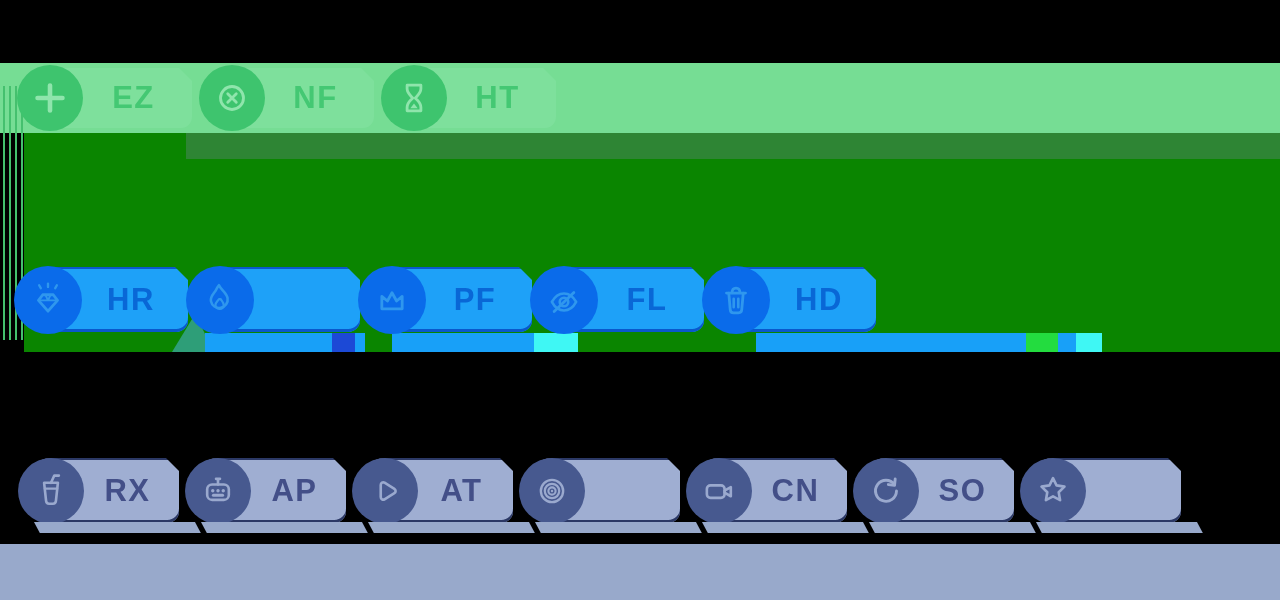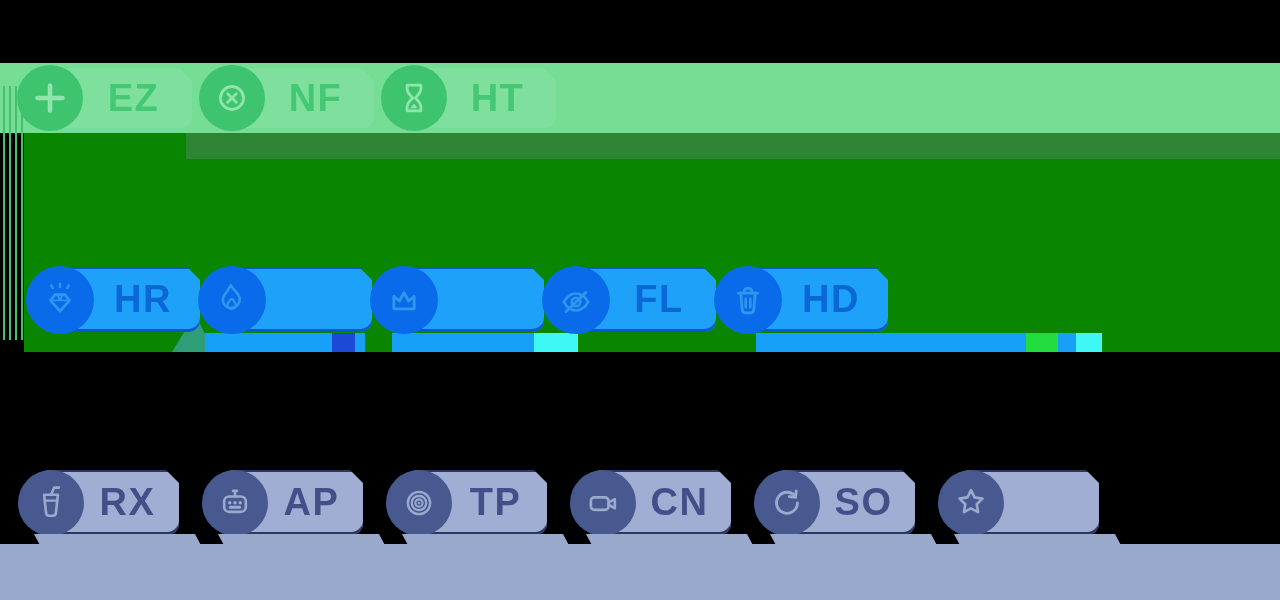--- a/index.html
+++ b/index.html
@@ -10,41 +10,41 @@
   #band-top{top:63px;height:70px;}
   #panel-mid{top:133px;left:24px;width:1256px;height:219px;}
   #panel-shade{top:133px;left:186px;width:1094px;height:26px;}
   #band-bottom{top:544px;height:56px;}
   #stripes{position:absolute;left:3px;top:86px;width:21px;height:254px;
     background:repeating-linear-gradient(90deg,#45C06E 0 2px,rgba(0,0,0,0) 2px 6px);}
   .glitch{position:absolute;height:19px;top:333px;}
   
   .mod-row{position:absolute;display:flex;}
   #row-0{top:68px;left:20px;gap:10px;}
-  #row-1{top:267px;left:28px;}
-  #row-2{top:470px;left:20px;gap:25px;}
+  #row-1{top:267px;left:16px;}
+  #row-2{top:458px;left:20px;gap:8px;}
   .chip{position:relative;display:flex;align-items:center;
         background:var(--chip);border-radius:33px 10px 12px 33px;
         box-shadow:inset 0 2px 0 var(--edge,transparent), inset 0 -3px 0 var(--edge,transparent);}
   #row-0 .chip{width:172px;height:60px;}
   #row-1 .chip{width:172px;height:65px;}
   #row-2 .chip{width:159px;height:65px;}
   .chip::before{content:"";position:absolute;top:-1px;right:-1px;width:15px;height:15px;
         background:var(--behind,transparent);clip-path:polygon(0 0,100% 0,100% 100%);}
   #row-2 .chip::after{content:"";position:absolute;left:14px;right:-16px;top:calc(100% - 1px);
         height:11px;background:#98A9CB;transform:skewX(28deg);transform-origin:top left;}
   .badge{flex:none;display:flex;align-items:center;justify-content:center;border-radius:50%;
          background:var(--badge);margin-left:-2px;}
   #row-0 .badge{width:66px;height:66px;margin-left:-3px;}
   #row-1 .badge{width:68px;height:68px;}
   #row-2 .badge{width:66px;height:66px;}
   .badge svg{width:42px;height:42px;color:var(--icon);}
   .badge svg *{fill:none;stroke:currentColor;stroke-width:4.3;stroke-linecap:round;stroke-linejoin:round;}
   .badge svg .fil{fill:currentColor;stroke:none;}
-  .code{flex:1;text-align:center;font-size:38px;font-weight:bold;letter-spacing:1.5px;
+  .code{flex:1;text-align:center;font-size:31px;font-weight:bold;letter-spacing:1.5px;
         color:var(--label);padding-right:8px;user-select:none;}
 </style>
 </head>
 <body>
 
 <div id="stage" style="background: rgb(0, 0, 0);">
   <div class="band" id="band-top" style="background: rgb(118, 221, 148);"></div>
   <div class="band" id="panel-mid" style="background: rgb(10, 133, 0);"></div>
   <div class="band" id="panel-shade" style="background: rgb(46, 133, 52);"></div>
   <div id="stripes"></div>
@@ -106,20 +106,21 @@
             <path d="M32.8 30.5c2.7 3.8 5.4 6 5 9.6a6.4 6.4 0 0 1-12.7-.8c.2-3.6 3.2-5.4 5.4-8.8z" style="stroke-width:3.4"></path>
           </svg>
         </span>
       </div>
       <div class="chip">
         <span class="badge">
           <svg viewBox="0 0 64 64">
             <path d="M16.5 45.5v-19l8.5 7 7-12.5 7 12.5 8.5-7v19z"></path>
           </svg>
         </span>
+        <span class="code">PF</span>
       </div>
       <div class="chip">
         <span class="badge">
           <svg viewBox="0 0 64 64">
             <path d="M13.5 35c4.5-8.5 10.5-13 18.5-13s14 4.5 18.5 13c-4.5 8.5-10.5 13-18.5 13S18 43.5 13.5 35z" style="stroke-width:4"></path>
             <circle cx="32" cy="35" r="6.5" style="stroke-width:4"></circle>
             <path d="M17 49.5l30-29"></path>
           </svg>
         </span>
         <span class="code">FL</span>
@@ -156,27 +157,34 @@
             <circle class="fil" cx="32" cy="31.5" r="2.6"></circle>
             <circle class="fil" cx="40" cy="31.5" r="2.6"></circle>
             <path d="M25 38.5h14" style="stroke-width:4.6"></path>
           </svg>
         </span>
         <span class="code">AP</span>
       </div>
       <div class="chip">
         <span class="badge">
           <svg viewBox="0 0 64 64">
+            <path d="M25.5 22.7c0-3 3.2-4.9 5.8-3.3l15 9.3c2.5 1.5 2.5 5.1 0 6.6l-15 9.3c-2.6 1.6-5.8-.3-5.8-3.3z" style="stroke-width:4"></path>
+          </svg>
+        </span>
+        <span class="code">AT</span>
+      </div>
+      <div class="chip">
+        <span class="badge">
+          <svg viewBox="0 0 64 64">
             <circle cx="32" cy="32" r="17" style="stroke-width:3.6"></circle>
             <circle cx="32" cy="32" r="11" style="stroke-width:3.4"></circle>
             <circle cx="32" cy="32" r="5.5" style="stroke-width:3.2"></circle>
             <circle class="fil" cx="32" cy="32" r="1.8"></circle>
           </svg>
         </span>
-        <span class="code">TP</span>
       </div>
       <div class="chip">
         <span class="badge">
           <svg viewBox="0 0 64 64">
             <rect x="13.5" y="23.5" width="27" height="19" rx="5.5" style="stroke-width:4"></rect>
             <path d="M40.5 31.5l9.5-5.5v14l-9.5-5.5z" style="stroke-width:4"></path>
           </svg>
         </span>
         <span class="code">CN</span>
       </div>

